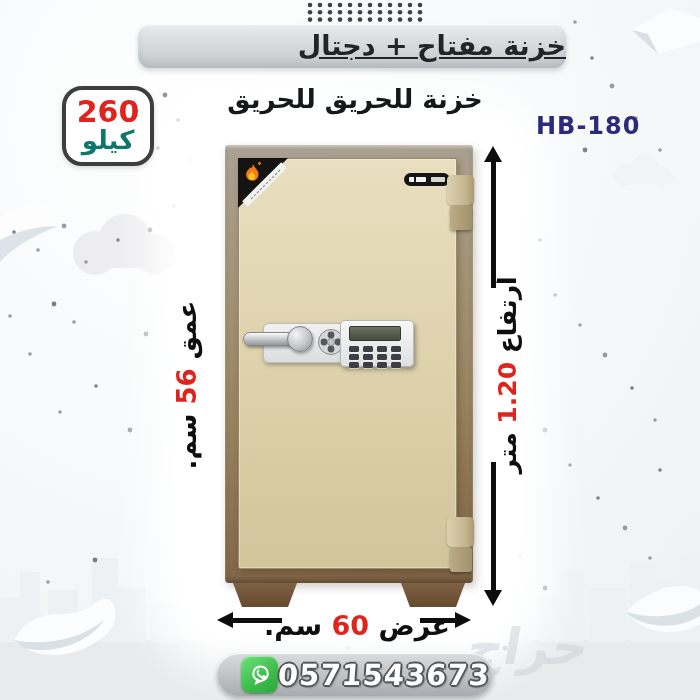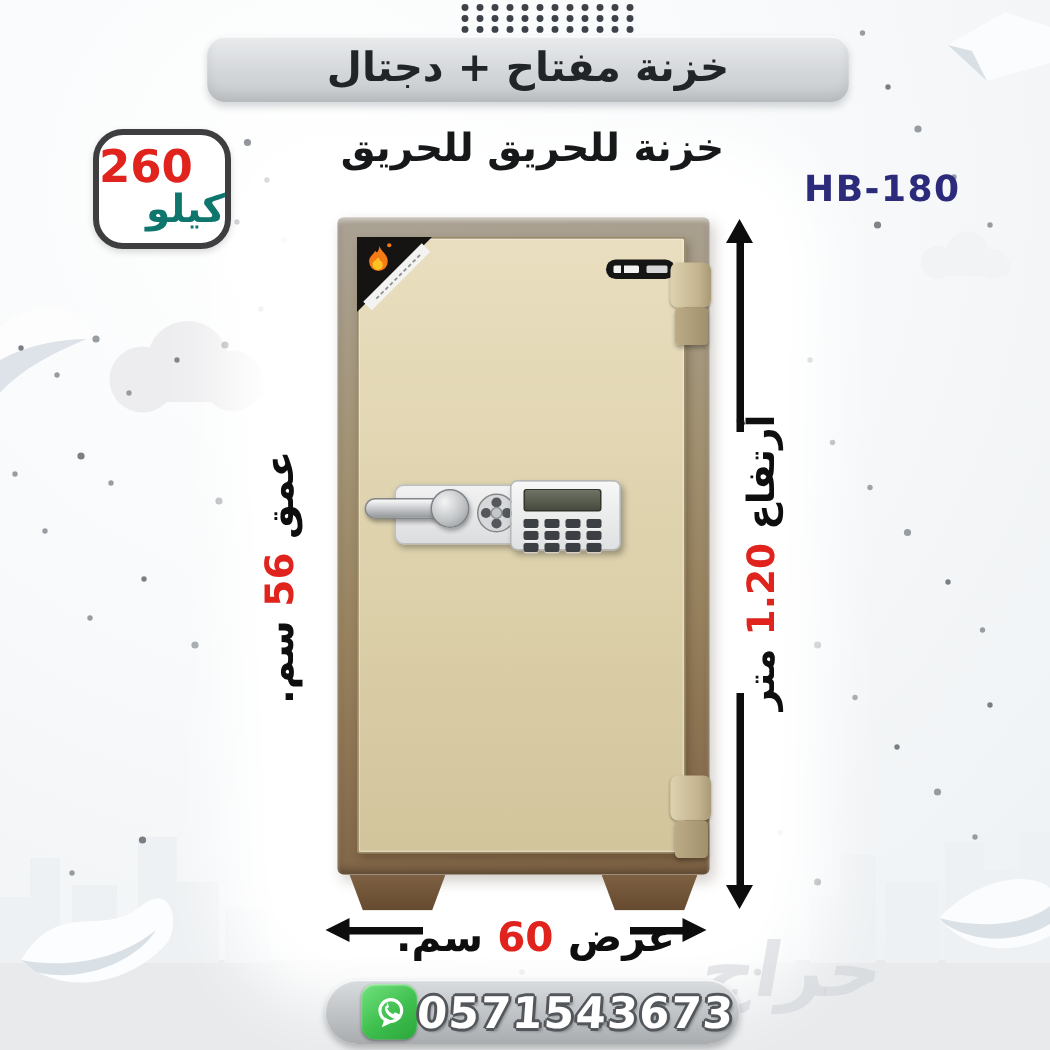--- a/index.html
+++ b/index.html
@@ -7,36 +7,37 @@
   .stage{
     position:relative; width:700px; height:700px; overflow:hidden;
     background:radial-gradient(circle at 30% 18%, #ffffff 0%, #f7f9fa 45%, #edf0f3 100%);
   }
   svg.decor{ position:absolute; inset:0; z-index:0; }
 
   
   .banner{
     position:absolute; left:138px; top:24px; width:428px; height:44px; z-index:3;
     background:linear-gradient(180deg,#e9ebed 0%,#d4d7da 55%,#c6c9cc 100%);
-    border-radius:12px; text-align:center; line-height:44px;
+    border-radius:12px; line-height:44px;
     font-size:27px; font-weight:bold; color:#222528;
     box-shadow:0 3px 5px rgba(40,50,60,.18), inset 0 1px 1px #ffffff, inset 0 -5px 7px rgba(0,0,0,.08);
+    text-decoration:underline;
   }
   .subtitle{
     position:absolute; left:200px; top:84px; width:310px; z-index:3;
     text-align:center; font-size:26px; font-weight:bold; color:#17181a;
   }
   .model{
     position:absolute; left:536px; top:112px; z-index:3;
     font-size:24px; font-weight:bold; color:#2c2a7a; letter-spacing:1px;
   }
   .badge{
     position:absolute; left:62px; top:86px; width:92px; height:80px; z-index:3;
     background:#fff; border:4px solid #3e3e40; border-radius:20px;
-    display:flex; flex-direction:column; justify-content:center;
+    display:flex; flex-direction:column; align-items:center; justify-content:center;
     box-shadow:0 2px 5px rgba(0,0,0,.15);
   }
   .badge .val{ font-size:30px; font-weight:800; color:#e0231d; line-height:1; }
   .badge .unit{ font-size:26px; font-weight:800; color:#0f766e; line-height:1.05; }
 
   
   .photo-bg{
     position:absolute; left:195px; top:135px; width:310px; height:490px; z-index:1;
     background:#ffffff; border-radius:30px; box-shadow:0 0 45px 45px #ffffff;
   }

